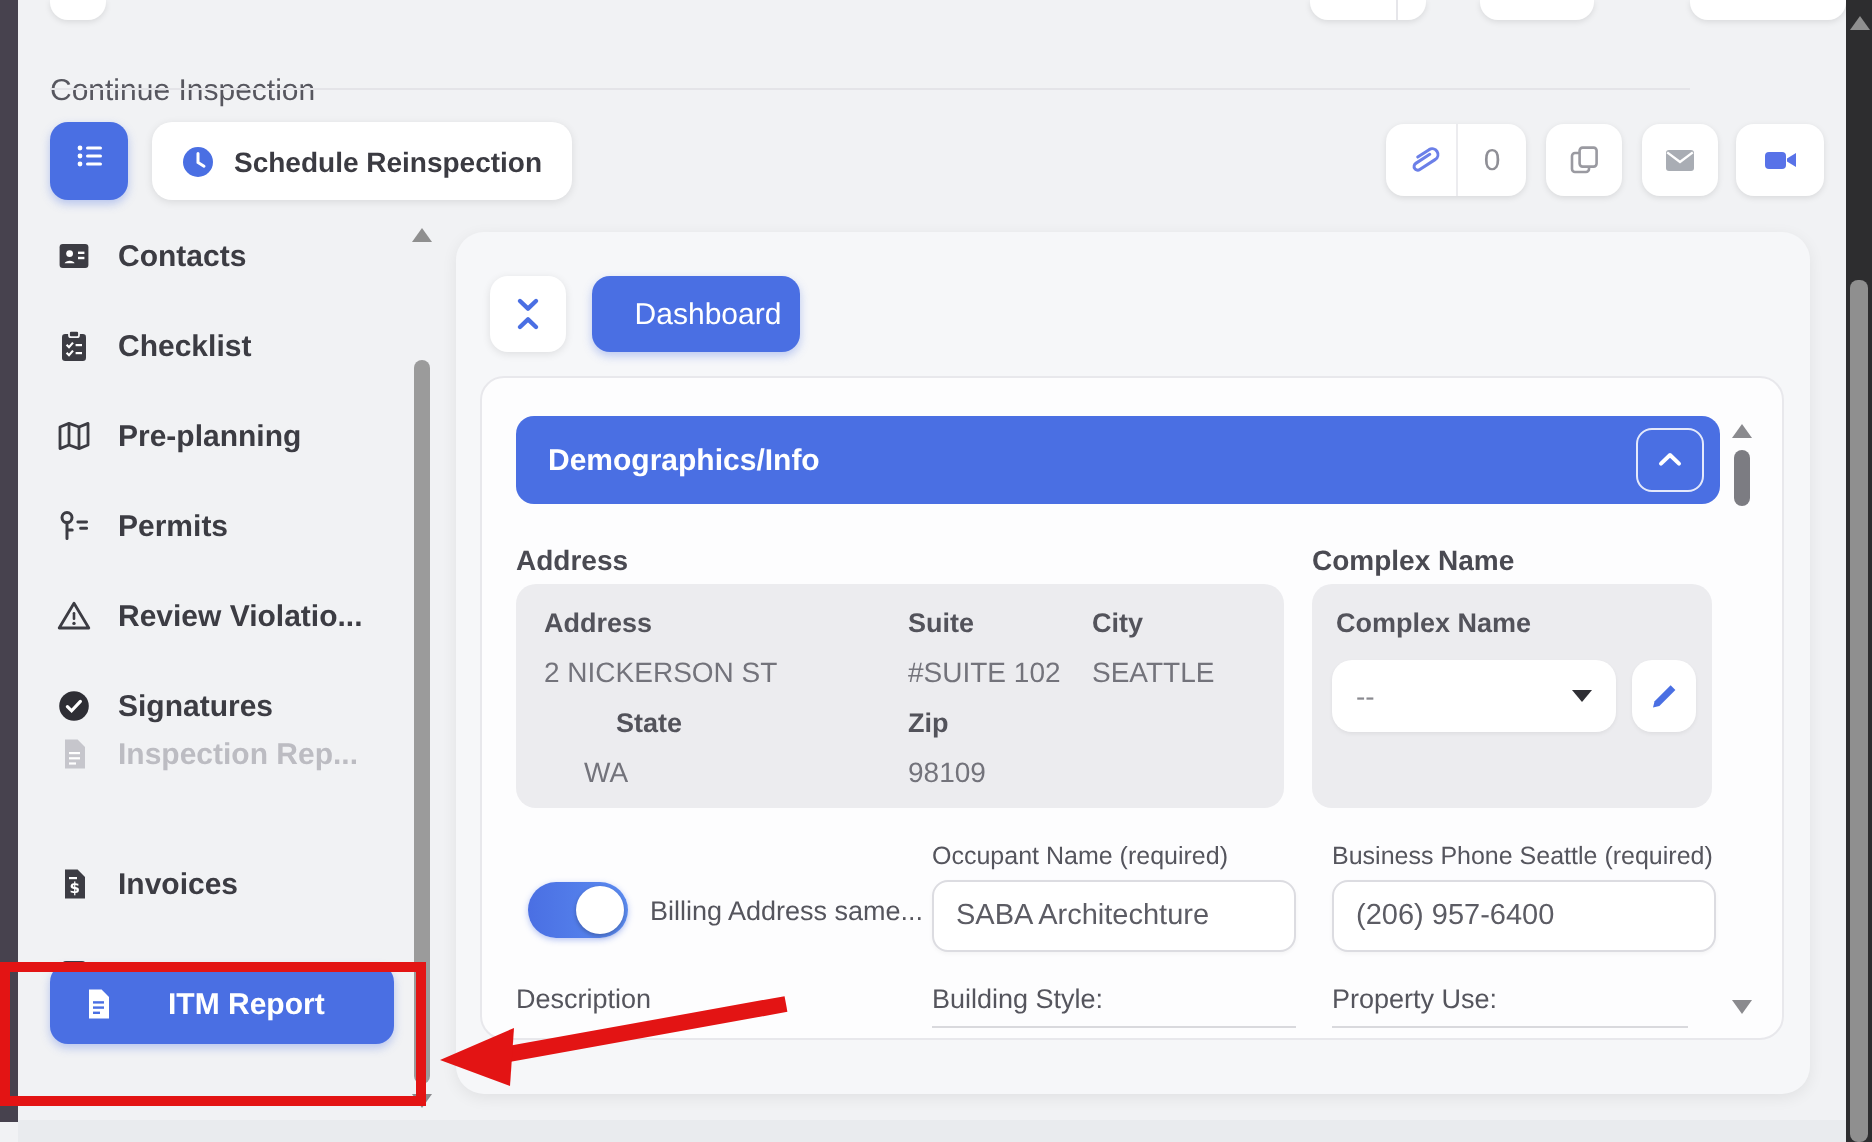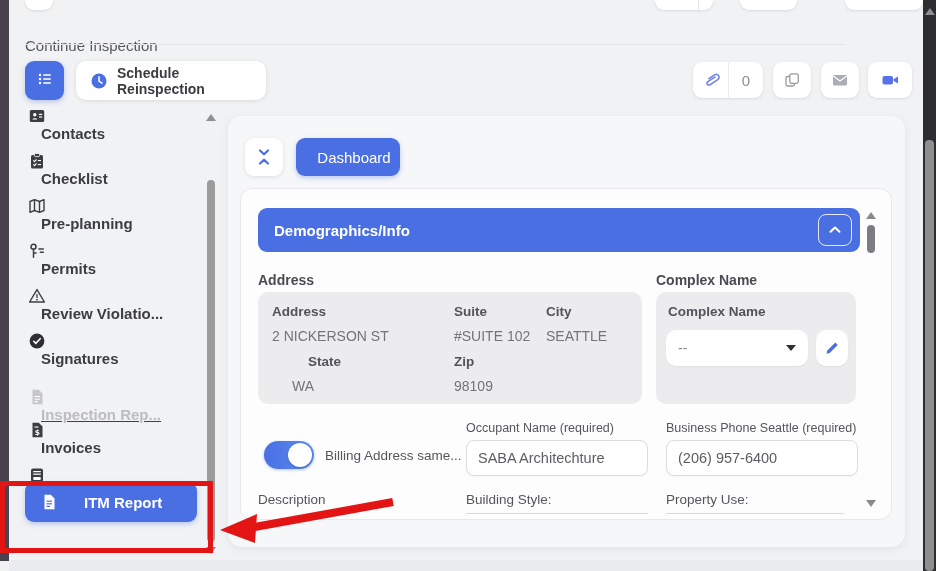--- a/index.html
+++ b/index.html
@@ -16,26 +16,26 @@
   .tri-down{border-left:5px solid transparent;border-right:5px solid transparent;border-top:7px solid #8a8a8e;}
   .bottom-strip{left:9px;top:560px;width:914px;height:11px;background:#e9ebee;}
   
   .pbtn{top:0;height:10px;background:#fff;border-radius:0 0 9px 9px;box-shadow:0 1px 3px rgba(0,0,0,.10);}
   .pbtn .vdiv{position:absolute;top:0;width:1px;height:100%;background:#e6e6ea;}
   .top-title{left:25px;top:17px;font-size:15px;color:#57575f;margin-top:20px;}
   .hdivider{left:25px;top:44px;width:820px;height:1px;background:#e4e4e8;}
   
   .blue{background:#4a6fe3;}
   .list-btn{left:25px;top:61px;width:39px;height:39px;border-radius:9px;display:flex;align-items:center;justify-content:center;box-shadow:0 2px 5px rgba(74,111,227,.35);cursor:pointer;}
-  .sched-btn{left:76px;top:61px;width:190px;height:39px;background:#fff;border-radius:10px;display:flex;align-items:center;gap:9px;padding:0 14px;box-shadow:0 1px 4px rgba(0,0,0,.10);cursor:pointer;}
+  .sched-btn{left:76px;top:61px;width:210px;height:39px;background:#fff;border-radius:10px;display:flex;align-items:center;gap:9px;padding:0 14px;box-shadow:0 1px 4px rgba(0,0,0,.10);cursor:pointer;}
   .sched-btn span{font-size:14px;font-weight:600;color:#3b3b42;}
   .tool-btn{top:62px;height:36px;background:#fff;border-radius:9px;display:flex;align-items:center;justify-content:center;box-shadow:0 1px 3px rgba(0,0,0,.10);cursor:pointer;}
   .attach-count{font-size:15px;color:#8f8f96;}
   
-  .side-item{left:28px;width:172px;height:30px;display:flex;align-items:flex-start;cursor:pointer;flex-direction:column;}
+  .side-item{left:28px;width:172px;height:30px;display:flex;align-items:flex-end;cursor:pointer;}
   .side-item .si-label{margin-left:13px;font-size:15px;font-weight:600;color:#3c3c43;white-space:nowrap;}
   .side-item.disabled .si-label{color:#bcbcc2;}
   .itm-btn{left:25px;top:482px;width:172px;height:40px;border-radius:9px;display:flex;align-items:center;gap:26px;padding:0 15px;box-shadow:0 2px 5px rgba(74,111,227,.35);cursor:pointer;}
   .itm-btn span{color:#fff;font-size:15px;font-weight:700;}
   .sb-scroll-thumb{left:207px;top:180px;width:8px;height:362px;background:#9b9b9b;border-radius:4px;}
   
   .main-card{left:228px;top:116px;width:677px;height:431px;background:#f6f7f9;border-radius:14px;box-shadow:0 2px 8px rgba(0,0,0,.07);}
   .collapse-btn{left:245px;top:138px;width:38px;height:38px;background:#fff;border-radius:9px;display:flex;align-items:center;justify-content:center;box-shadow:0 1px 4px rgba(0,0,0,.10);cursor:pointer;}
   .dash-tab{left:296px;top:138px;width:104px;height:38px;border-radius:9px;display:flex;align-items:center;justify-content:center;color:#fff;font-size:15px;box-shadow:0 2px 5px rgba(74,111,227,.35);cursor:pointer;padding-left:12px;}
   .inner-panel{left:240px;top:188px;width:652px;height:332px;background:#fdfdfe;border:1px solid #e8e8ec;border-radius:12px;}
@@ -191,21 +191,21 @@
   </div>
   <div class="abs side-item" style="top:332px;">
     <span style="display:flex;">
         <svg width="18" height="18" viewBox="0 0 18 18">
           <circle cx="9" cy="9" r="7.4" fill="#2e2e34"></circle>
           <path d="M5.7 9.3l2.1 2.1 4.4-4.7" stroke="#fff" stroke-width="1.6" fill="none" stroke-linecap="round"></path>
         </svg>
       </span>
     <span class="si-label">Signatures</span>
   </div>
-  <div class="abs side-item disabled" style="top:388px;text-decoration:underline;">
+  <div class="abs side-item disabled" style="top:356px;">
     <span style="display:flex;">
         <svg width="18" height="18" viewBox="0 0 18 18">
           <path d="M4.5 1.8h6.3l3.7 3.7v10.7H4.5z" fill="#c6c6cc"></path>
           <rect x="6.5" y="8" width="5.5" height="1.1" fill="#fff"></rect>
           <rect x="6.5" y="10.6" width="5.5" height="1.1" fill="#fff"></rect>
           <rect x="6.5" y="13.2" width="3.5" height="1.1" fill="#fff"></rect>
         </svg>
       </span>
     <span class="si-label">Inspection Rep...</span>
   </div>

